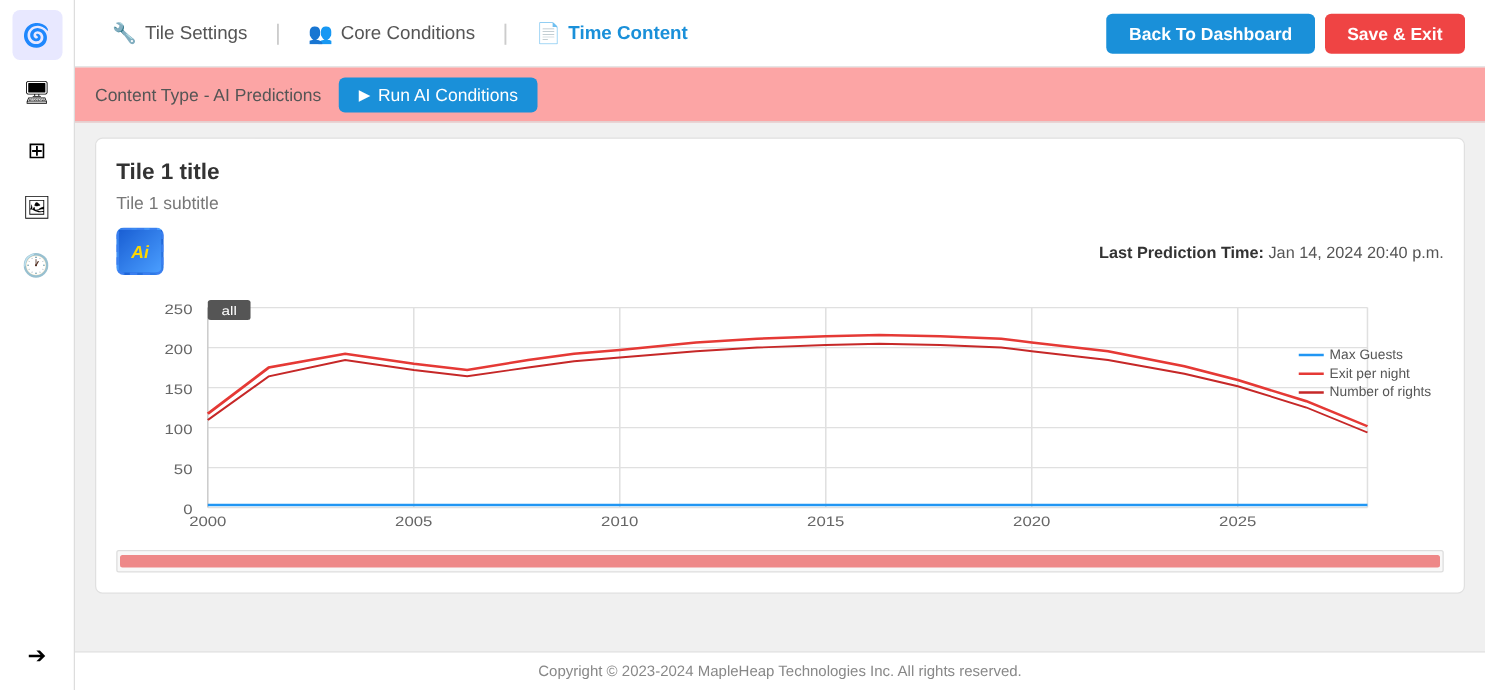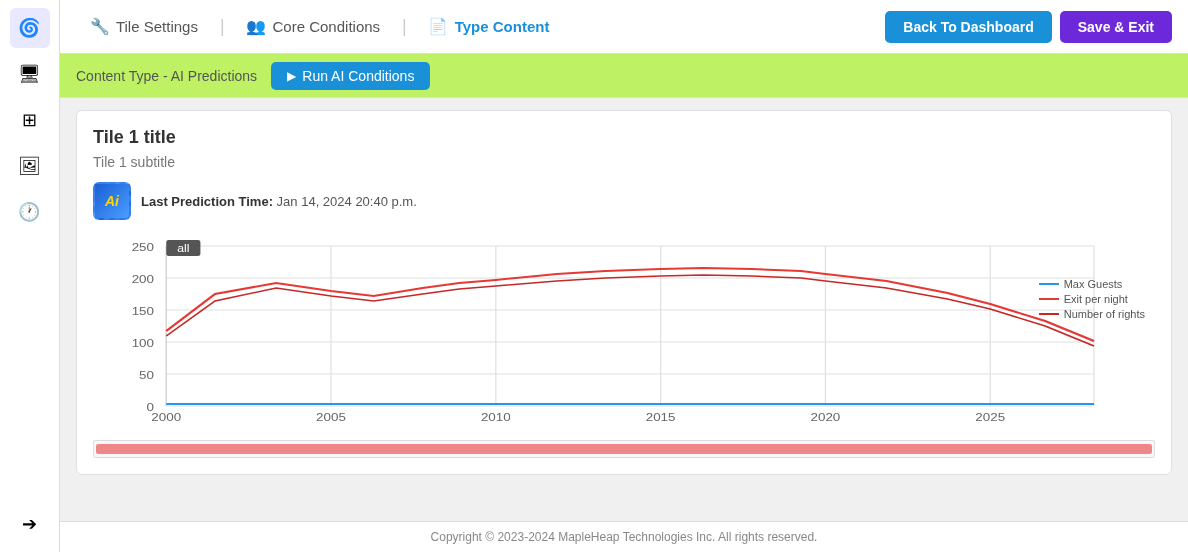--- a/index.html
+++ b/index.html
@@ -72,33 +72,33 @@
       background: #1a90d9;
       color: #fff;
       border: none;
       border-radius: 5px;
       padding: 8px 18px;
       cursor: pointer;
       font-size: 14px;
       font-weight: 600;
     }
     .btn-save {
-      background: #6d28d9;
+      background: #ef4444;
       color: #fff;
       border: none;
       border-radius: 5px;
       padding: 8px 18px;
       cursor: pointer;
       font-size: 14px;
       font-weight: 600;
     }
 
     
     #subtoolbar {
-      background: #bef264;
+      background: #fca5a5;
       border-bottom: 1px solid #ddd;
       display: flex;
       align-items: center;
       padding: 6px 16px;
       gap: 14px;
       height: 44px;
     }
     .content-type-label {
       font-size: 14px;
       color: #555;
@@ -141,20 +141,21 @@
     .tile-subtitle {
       font-size: 14px;
       color: #777;
       margin-bottom: 12px;
     }
     .ai-prediction-row {
       display: flex;
       align-items: center;
       gap: 10px;
       margin-bottom: 16px;
+      justify-content: space-between;
     }
     .ai-badge {
       width: 38px;
       height: 38px;
       background: linear-gradient(135deg, #1a5fd4, #4a9eff);
       border-radius: 6px;
       border: 2px dashed #3a7ff0;
       display: flex;
       align-items: center;
       justify-content: center;
@@ -262,21 +263,21 @@
       <span>Tile Settings</span>
     </div>
     <span class="nav-divider">|</span>
     <div class="nav-tab">
       <span class="tab-icon">👥</span>
       <span>Core Conditions</span>
     </div>
     <span class="nav-divider">|</span>
     <div class="nav-tab active">
       <span class="tab-icon">📄</span>
-      <span>Type Content</span>
+      <span>Time Content</span>
     </div>
     <div class="spacer"></div>
     <button class="btn-back">Back To Dashboard</button>
     <button class="btn-save">Save &amp; Exit</button>
   </div>
 
   <div id="subtoolbar">
     <span class="content-type-label">Content Type - AI Predictions</span>
     <button class="btn-run">
       <span class="play-icon">▶</span>

